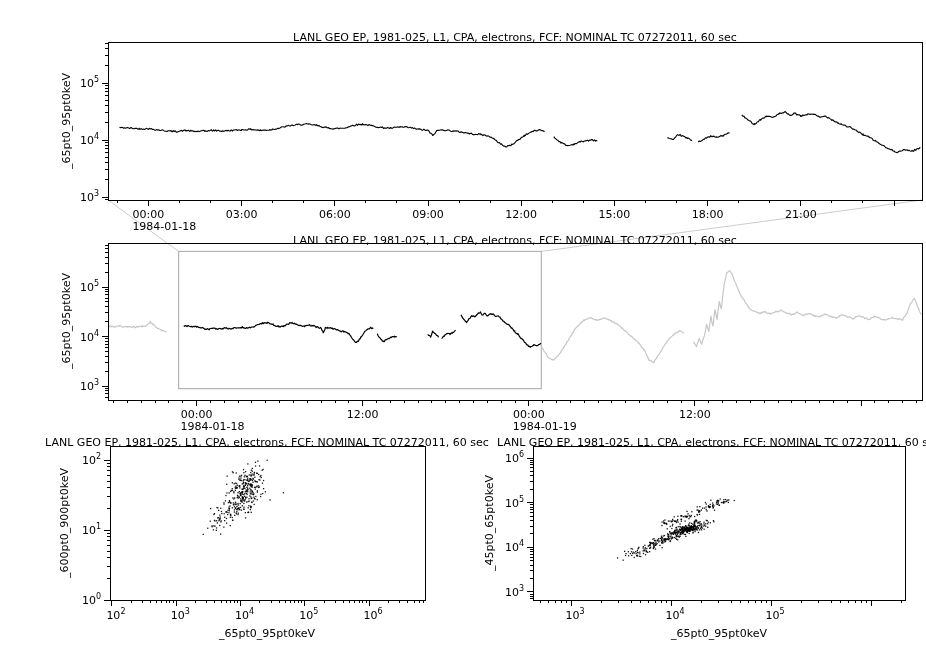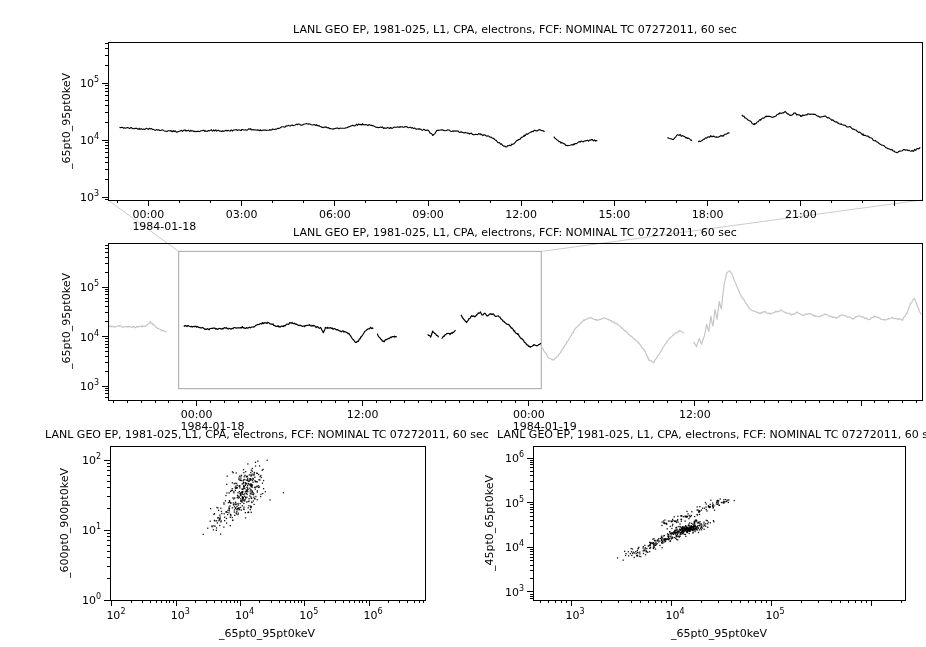--- a/index.html
+++ b/index.html
@@ -3,21 +3,21 @@
 <meta charset="utf-8">
 <style>
   html,body{margin:0;padding:0;background:#ffffff;}
   #window{
     position:relative; width:926px; height:647px; background:#ffffff;
     font-family:"DejaVu Sans","Liberation Sans",sans-serif; overflow:hidden;
     color:#000;
   }
   #plots{position:absolute;left:0;top:0;}
   .overlay{position:absolute; white-space:nowrap; font-size:11px; color:#000;}
-  .title{transform:translateX(-50%);}
+  .title{transform:translateX(-50%);margin-top:8px;}
   .ylabel{transform:translate(-50%,-50%) rotate(-90deg); font-size:11px;}
   .xlabel{transform:translateX(-50%); font-size:11px;}
   svg text{font-family:"DejaVu Sans","Liberation Sans",sans-serif; fill:#000;}
 </style>
 </head>
 <body>
 
 <div id="window">
   <svg id="plots" width="926" height="647">
       <g>

